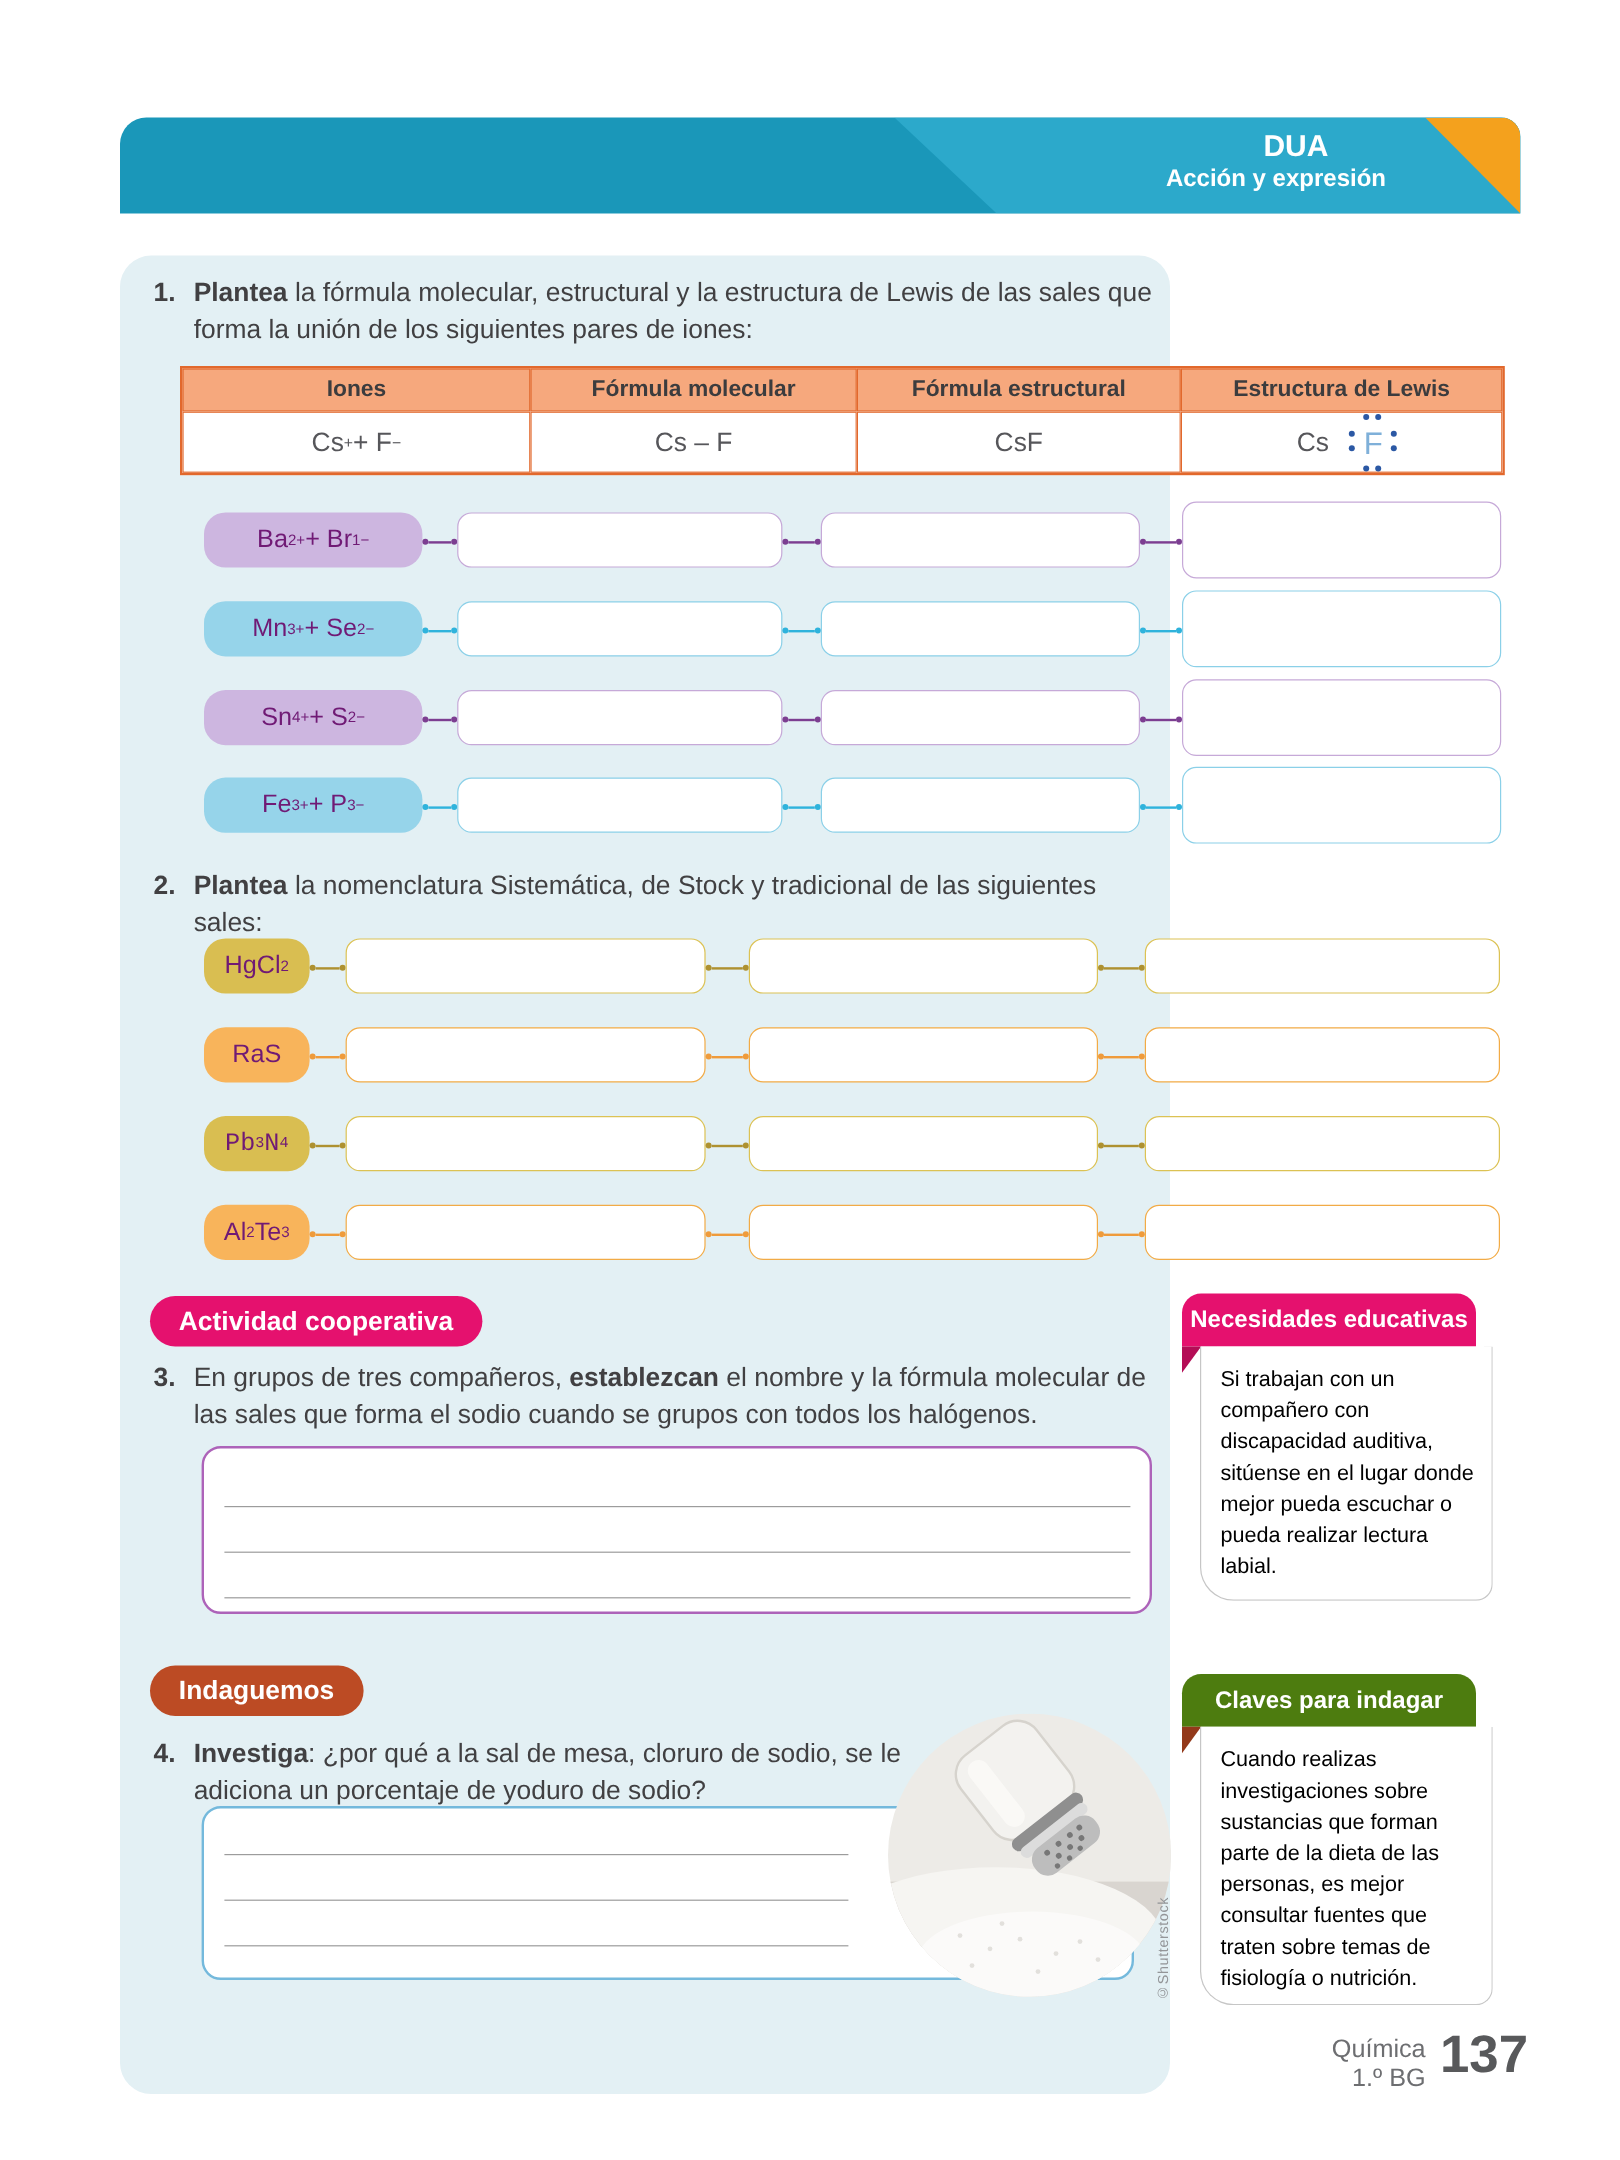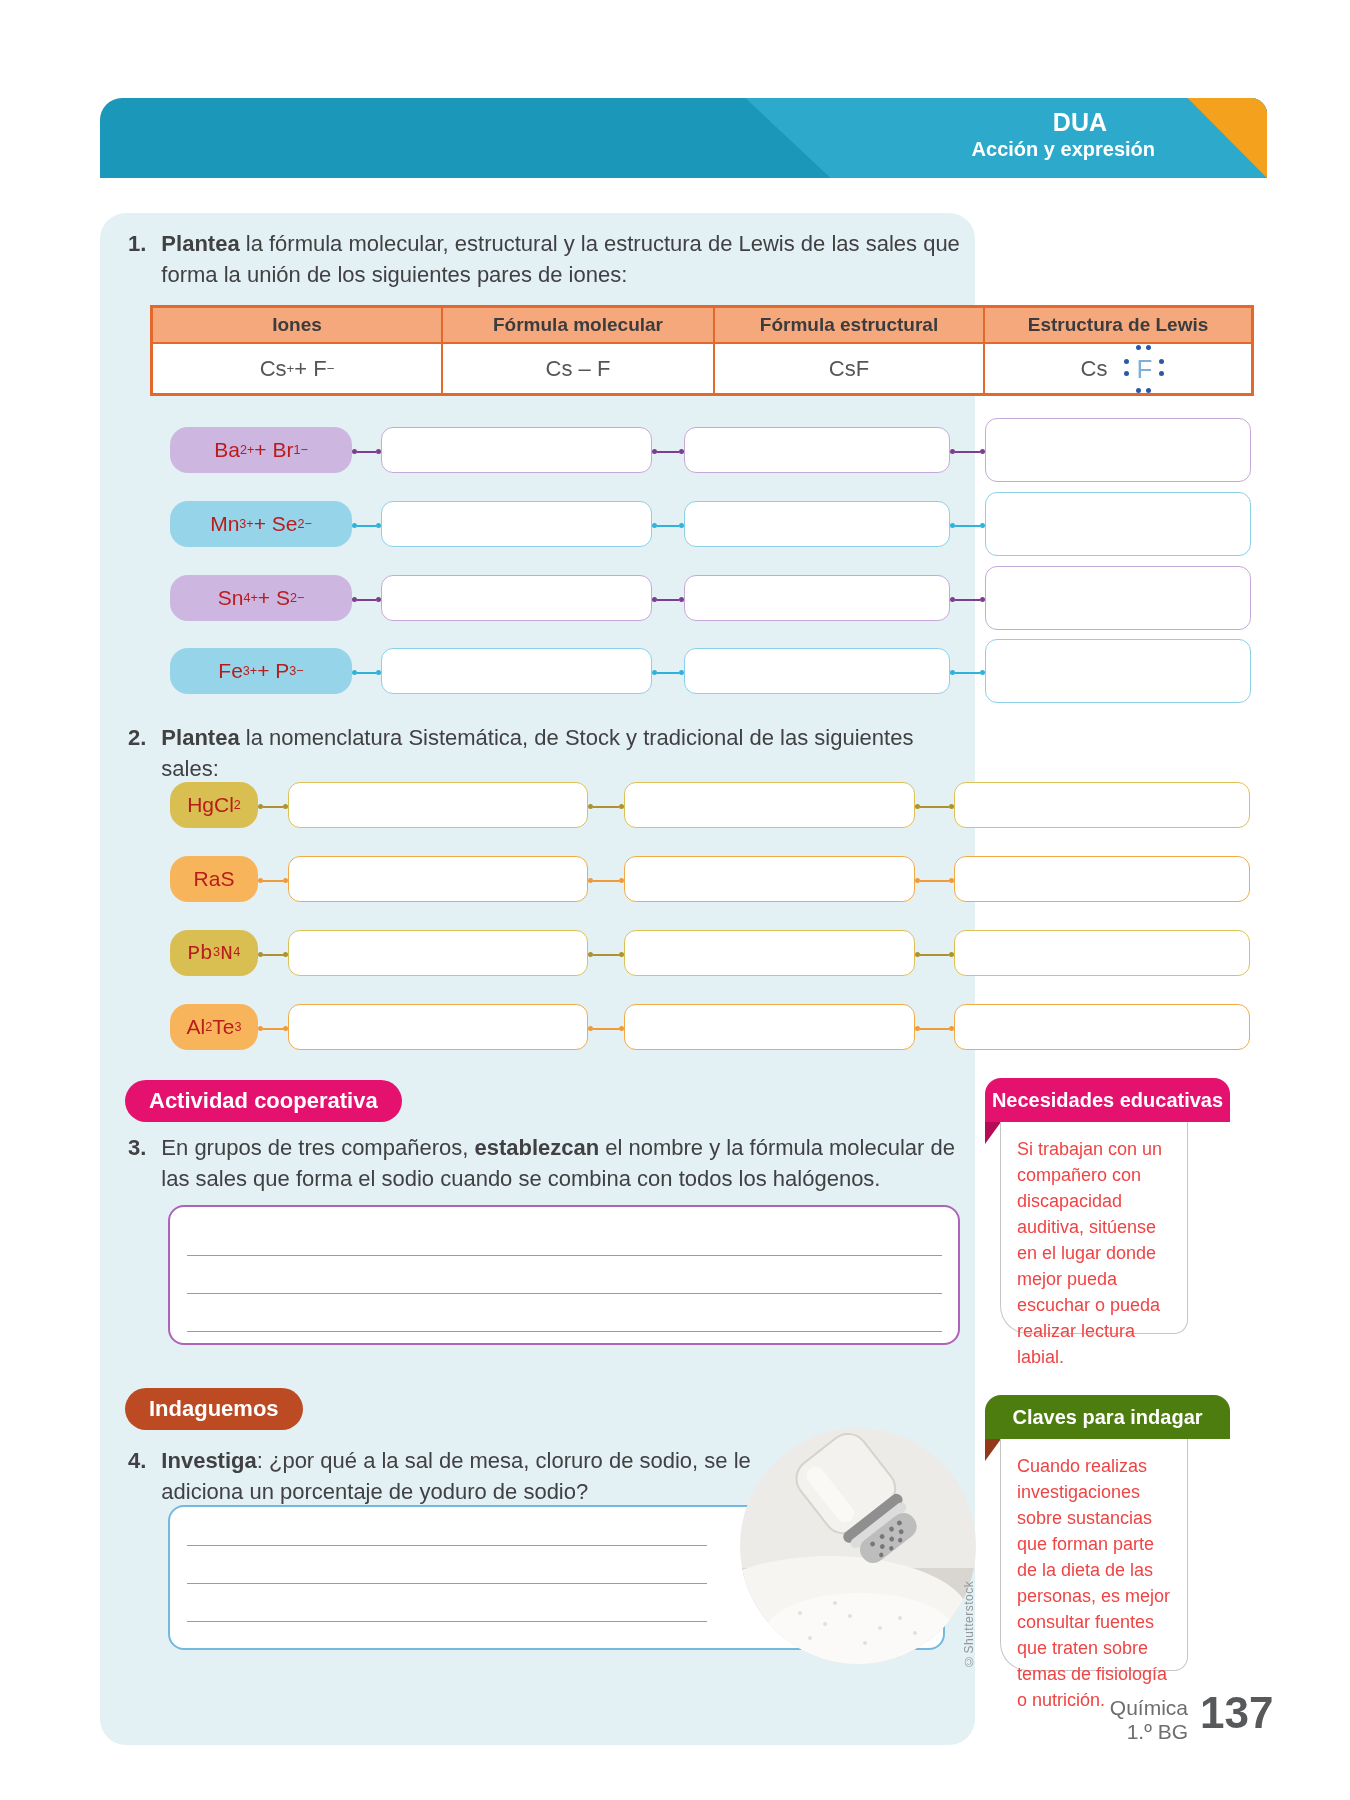--- a/index.html
+++ b/index.html
@@ -44,21 +44,21 @@
           font-size:26px;color:#7fb0d9;text-align:center;line-height:34px;}
   .lewisF i{position:absolute;width:5px;height:5px;border-radius:50%;background:#2b58a4;}
   .lewisF i:nth-child(1){left:3px;top:-7px;} .lewisF i:nth-child(2){left:13px;top:-7px;}
   .lewisF i:nth-child(3){left:3px;bottom:-7px;} .lewisF i:nth-child(4){left:13px;bottom:-7px;}
   .lewisF i:nth-child(5){left:-9px;top:7px;}  .lewisF i:nth-child(6){left:-9px;top:19px;}
   .lewisF i:nth-child(7){right:-9px;top:7px;} .lewisF i:nth-child(8){right:-9px;top:19px;}
 
   
   .row{position:absolute;left:170px;height:64px;}
   .pill{position:absolute;top:0;height:46px;border-radius:18px;display:flex;align-items:center;
-        justify-content:center;font-size:21px;color:#b91c1c;}
+        justify-content:center;font-size:21px;color:#701a75;}
   .conn{position:absolute;top:22px;display:flex;align-items:center;}
   .conn i{width:5px;height:5px;border-radius:50%;background:currentColor;flex:0 0 auto;}
   .conn b{flex:1;height:2px;background:currentColor;}
   .abox{position:absolute;top:0;height:46px;background:#fff;border:1.5px solid;border-radius:12px;box-sizing:border-box;}
   .lbox{position:absolute;top:-9px;height:64px;background:#fff;border:1.5px solid;border-radius:12px;box-sizing:border-box;}
 
   .purple .pill{background:#cdb6e0;}
   .purple .conn{color:#7c3e91;}
   .purple .abox,.purple .lbox{border-color:#c6a9d8;}
   .blue .pill{background:#96d4ea;}
@@ -85,23 +85,23 @@
 
   
   .aside-head{position:absolute;width:245px;height:44px;border-radius:16px 16px 0 0;color:#fff;
           font-weight:bold;font-size:20px;display:flex;align-items:center;justify-content:center;}
   .aside-head.pinkbg{background:#e5116e;}
   .aside-head.rustbg{background:#4d7c0f;}
   .aside-head::after{content:"";position:absolute;left:0;top:44px;width:0;height:0;
           border-top:22px solid;border-right:16px solid transparent;}
   .aside-head.pinkbg::after{border-top-color:#b40d56;}
   .aside-head.rustbg::after{border-top-color:#93391a;}
-  .aside-body{position:absolute;width:188px;background:#fff;border:1.5px solid #c6c6c6;border-top:none;
+  .aside-body{position:absolute;width:244px;background:#fff;border:1.5px solid #c6c6c6;border-top:none;
           border-radius:0 0 14px 28px;padding:14px 12px 16px 16px;font-size:18px;line-height:26px;
-          color:#ef4444;box-sizing:border-box;}
+          color:#000000;box-sizing:border-box;}
 
   
   .photo{left:740px;top:1428px;width:236px;height:236px;border-radius:50%;overflow:hidden;}
   .credit{left:962px;top:1538px;width:16px;height:130px;font-size:12px;color:#939598;
           writing-mode:vertical-rl;transform:rotate(180deg);letter-spacing:.5px;}
 
   
   .fsub{right:162px;top:1696px;text-align:right;font-size:21px;color:#6d6e71;line-height:24px;}
   .fpage{left:1200px;top:1688px;font-size:44px;font-weight:bold;color:#58595b;}
 </style>
@@ -352,21 +352,21 @@
       <b></b>
       <i></i>
     </div>
   <div class="abox" style="left:784px;width:296px;"></div>
 </div>
 
 <div class="badge pinkbg" style="left:125px;top:1080px;">Actividad cooperativa</div>
 
 <div class="abs qblock" style="left:128px;top:1132px;width:830px;">
   <span class="qnum">3.</span>
-  <span class="qbody"><span>En grupos de tres compañeros, </span><b>establezcan</b><span> el nombre y la fórmula molecular de las sales que forma el sodio cuando se combina con todos los halógenos.</span></span>
+  <span class="qbody"><span>En grupos de tres compañeros, </span><b>establezcan</b><span> el nombre y la fórmula molecular de las sales que forma el sodio cuando se grupos con todos los halógenos.</span></span>
 </div>
 
 <div class="area q3 abs" style="left:168px;top:1205px;width:792px;height:140px;">
   <div class="wline" style="left:17px;right:16px;top:48px;"></div>
   <div class="wline" style="left:17px;right:16px;top:86px;"></div>
   <div class="wline" style="left:17px;right:16px;top:124px;"></div>
 </div>
 
 <div class="aside-head pinkbg" style="left:985px;top:1078px;">Necesidades educativas</div>
 <div class="aside-body" style="left:1000px;top:1122px;height:212px;">Si trabajan con un compañero con discapacidad auditiva, sitúense en el lugar donde mejor pueda escuchar o pueda realizar lectura labial.</div>

